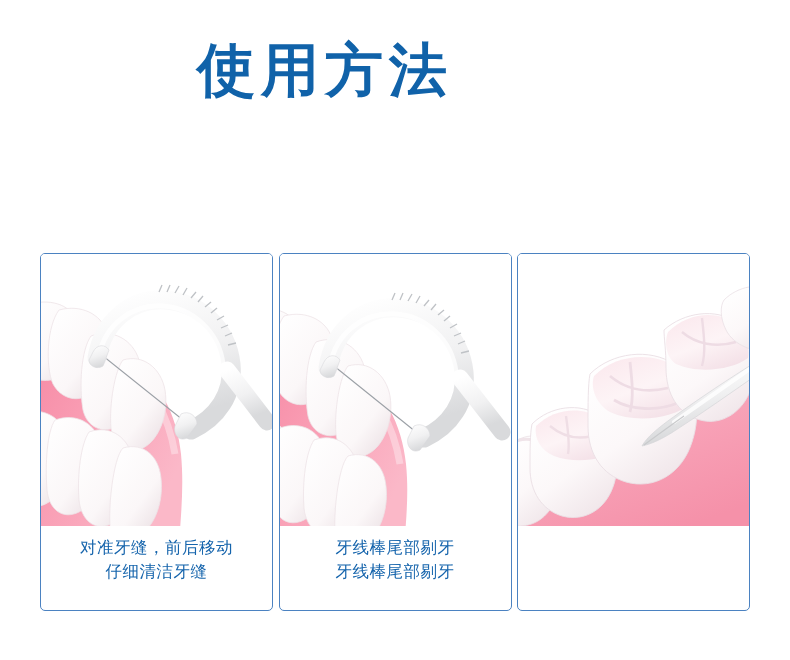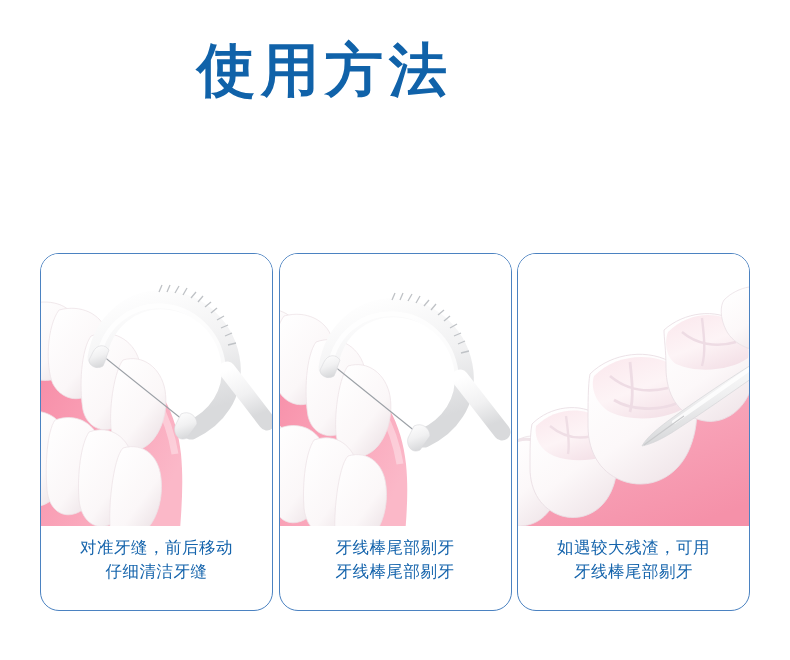--- a/index.html
+++ b/index.html
@@ -41,21 +41,21 @@
     position:absolute;
     left:40px;top:253px;
     width:710px;height:358px;
     display:flex;
     justify-content:space-between;
   }
   .panel{
     position:relative;
     width:233px;height:358px;
     border:1.6px solid #4B82C1;
-    border-radius:19px;
+    border-radius:5px;
     background:#ffffff;
     box-sizing:border-box;
     overflow:hidden;
   }
   .panel-art{
     position:absolute;
     left:0;right:0;top:0;
     height:272px;
     overflow:hidden;
     background:#ffffff;
@@ -275,20 +275,16 @@
             <path d="M184 64 C 186 82, 188 98, 184 112"></path>
           </g>
 
           <path d="M206 46 C 220 32, 242 28, 256 38 L 256 96 C 238 100, 216 92, 208 76 C 202 64, 202 52, 206 46 Z" fill="url(#tooth3)" stroke="#EADFE4" stroke-width="0.8"></path>
 
           <path d="M240 120 C 214 138, 186 158, 158 176 C 146 184, 134 190, 124 192 C 128 184, 140 174, 154 164 C 182 144, 212 124, 238 108 Z" fill="url(#pick3)" stroke="#D5D6D8" stroke-width="0.7"></path>
           <path d="M236 112 C 210 130, 182 150, 156 168" fill="none" stroke="#FFFFFF" stroke-opacity="0.8" stroke-width="4" stroke-linecap="round"></path>
           <path d="M126 191 C 138 182, 152 172, 166 162" fill="none" stroke="#C9CACC" stroke-width="1.2"></path>
         </svg>
       </div>
-      <div class="panel-caption">
-        <span class="cap-line">如遇较大残渣，可用</span>
-        <span class="cap-line">牙线棒尾部剔牙</span>
-      </div>
     </div>
 
   </div>
 </div>
 
 </body></html>

